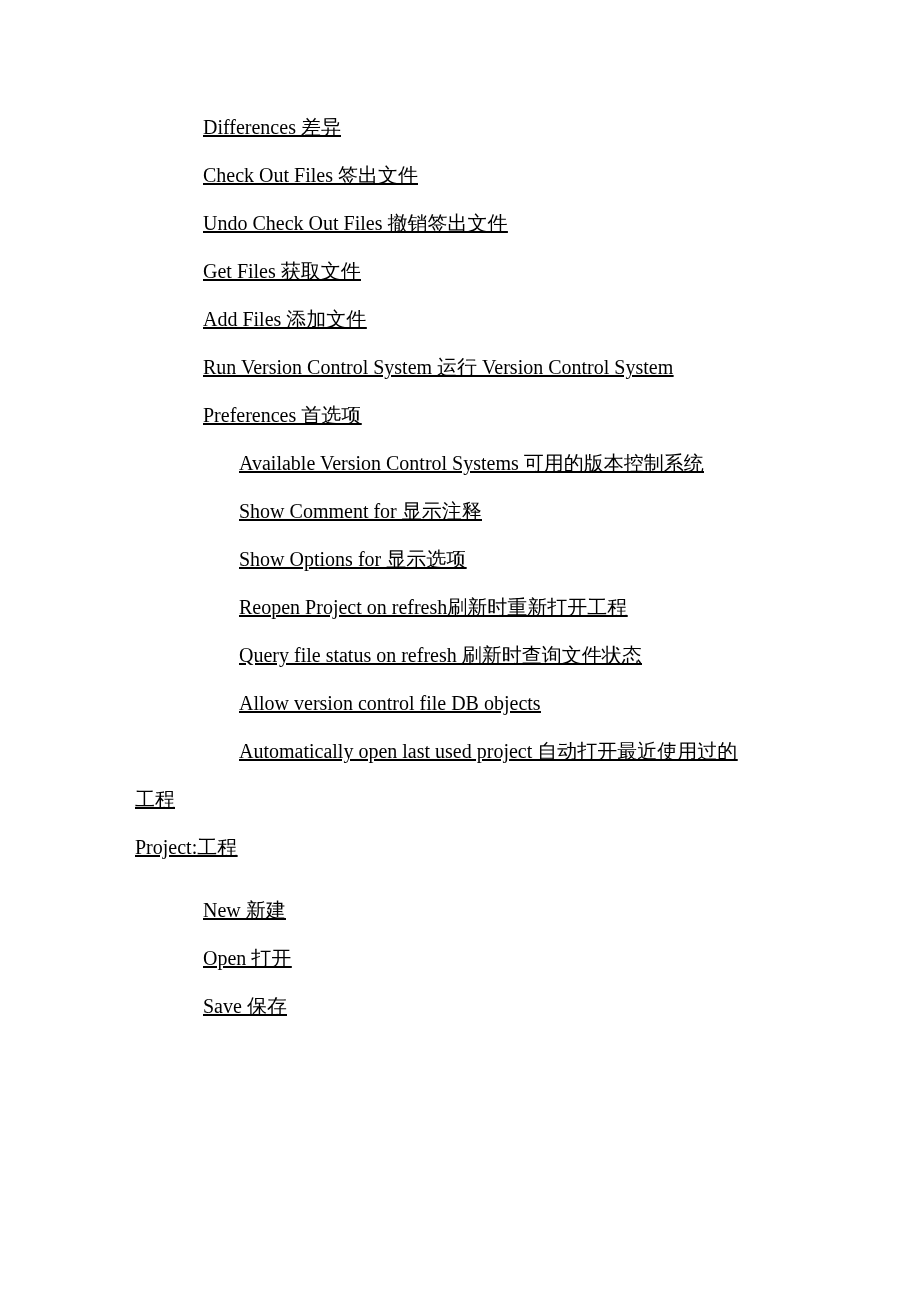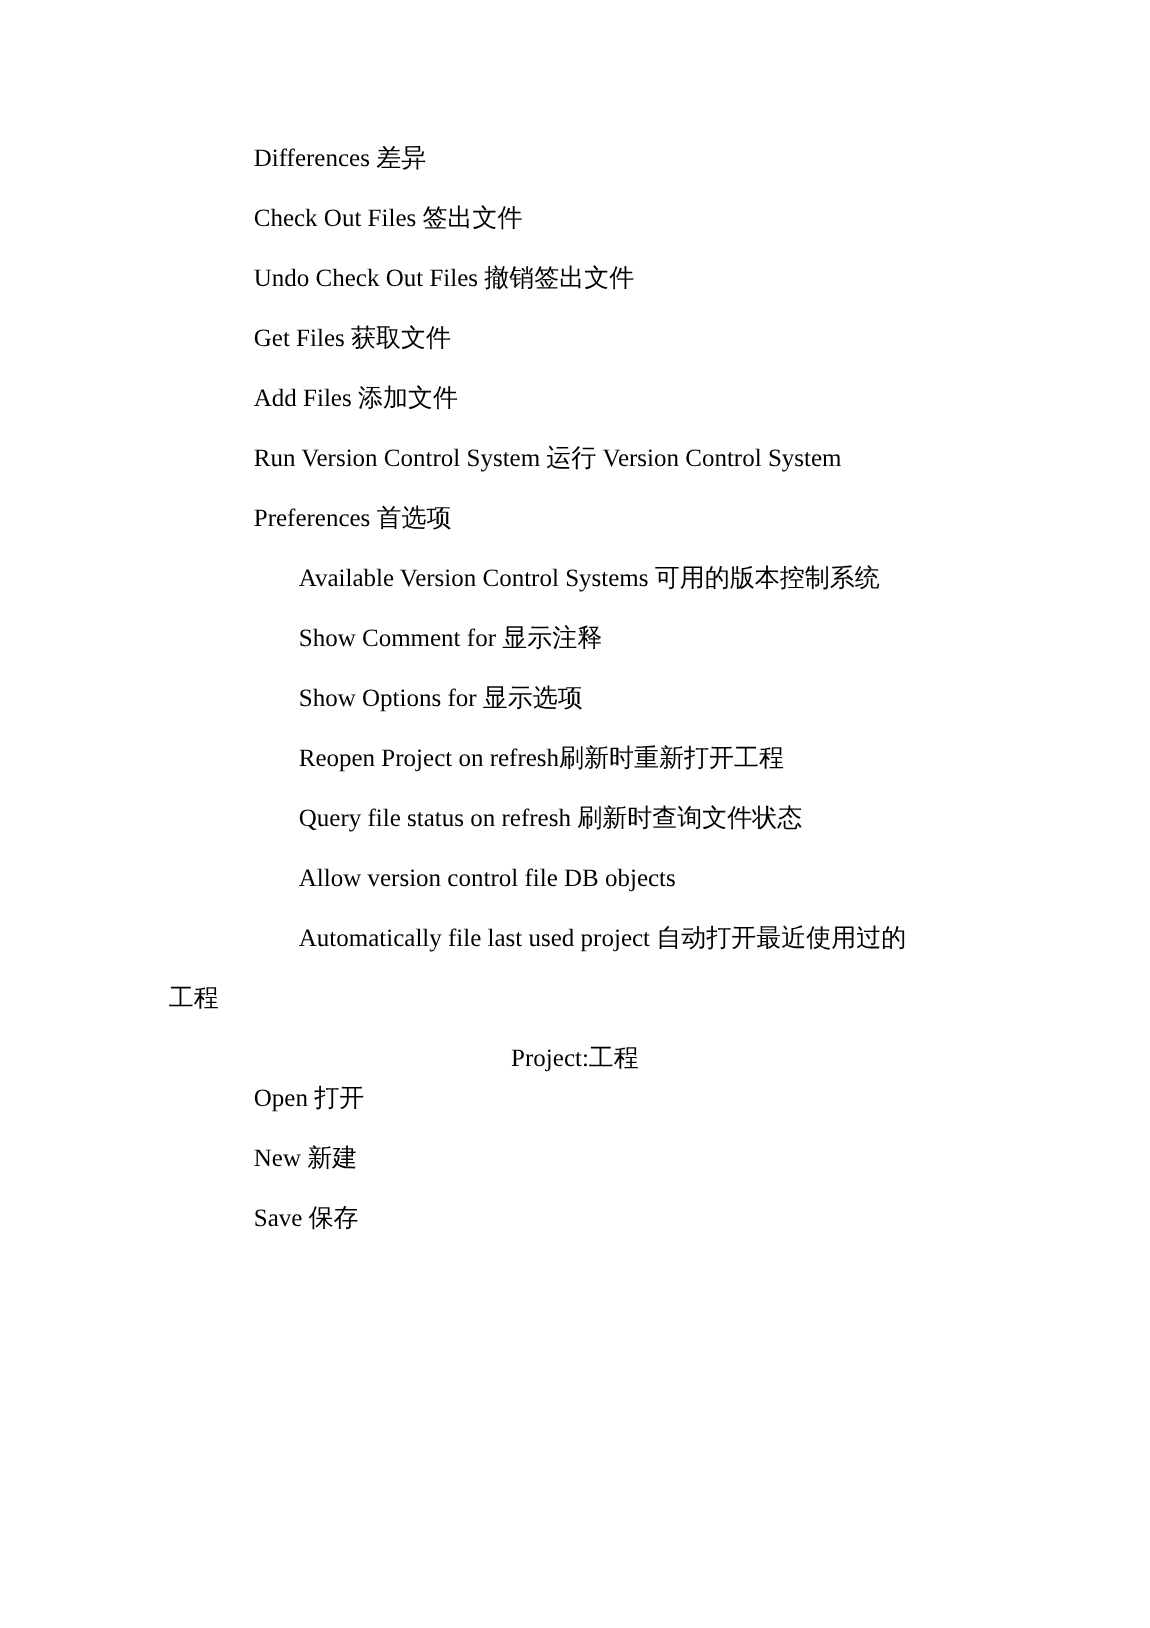--- a/index.html
+++ b/index.html
@@ -1,18 +1,19 @@
 <!DOCTYPE html>
 <html><head>
   <meta charset="utf-8">
   <style>
     * {
       margin: 0;
       padding: 0;
       box-sizing: border-box;
+      text-decoration: underline;
     }
     body {
       width: 920px;
       height: 1302px;
       background: #ffffff;
       font-family: "Times New Roman", "SimSun", serif;
       font-size: 20px;
       color: #000000;
       padding-top: 117px;
       padding-left: 135px;
@@ -25,40 +26,39 @@
     .indent-1 {
       padding-left: 68px;
     }
     .indent-2 {
       padding-left: 104px;
     }
     .indent-0 {
       padding-left: 0;
     }
     .section-header {
-      margin-bottom: 12px;
-      text-align: center;
+      margin-bottom: 43px;
     }
   </style>
 </head>
 <body>
 
 <div id="content">
     <div class="entry indent-1">Differences  差异</div>
     <div class="entry indent-1">Check Out Files  签出文件</div>
     <div class="entry indent-1">Undo Check Out Files  撤销签出文件</div>
     <div class="entry indent-1">Get Files  获取文件</div>
     <div class="entry indent-1">Add Files  添加文件</div>
     <div class="entry indent-1">Run Version Control System  运行 Version Control System</div>
     <div class="entry indent-1">Preferences  首选项</div>
     <div class="entry indent-2">Available Version Control Systems  可用的版本控制系统</div>
     <div class="entry indent-2">Show Comment for  显示注释</div>
     <div class="entry indent-2">Show Options for  显示选项</div>
     <div class="entry indent-2">Reopen Project on refresh刷新时重新打开工程</div>
     <div class="entry indent-2">Query file status on refresh  刷新时查询文件状态</div>
     <div class="entry indent-2">Allow version control file DB objects</div>
-    <div class="entry indent-2">Automatically file last used project  自动打开最近使用过的</div>
+    <div class="entry indent-2">Automatically open last used project  自动打开最近使用过的</div>
     <div class="entry indent-0">工程</div>
     <div class="section-header indent-0">Project:工程</div>
+    <div class="entry indent-1">New  新建</div>
     <div class="entry indent-1">Open  打开</div>
-    <div class="entry indent-1">New  新建</div>
     <div class="entry indent-1">Save  保存</div>
   </div>
 
 </body></html>

